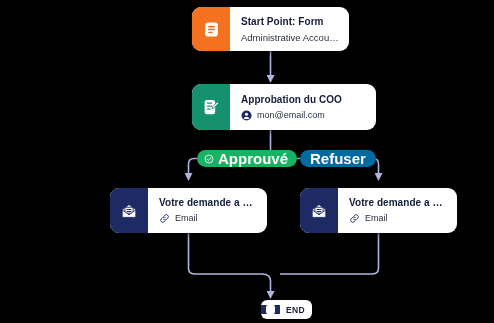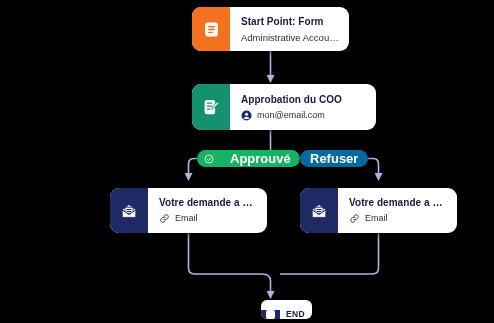--- a/index.html
+++ b/index.html
@@ -96,25 +96,25 @@
     width: 157px; height: 45px;
   }
   #node-email-approved .node-icon,
   #node-email-rejected .node-icon { background: #1e2a63; }
 
   
   .pill {
     position: absolute;
     display: flex;
     align-items: center;
-    gap: 16px;
+    gap: 4px;
     height: 17px;
     padding: 0 9px 0 7px;
     border-radius: 9px;
-    font-size: 13px;
+    font-size: 15px;
     font-weight: bold;
     color: #ffffff;
     white-space: nowrap;
     box-shadow: 0 1px 3px rgba(0,0,0,0.5);
   }
   #pill-approved {
     left: 197px; top: 150px;
     background: #16b364;
   }
   #pill-rejected {
@@ -122,21 +122,21 @@
     background: #0369a1;
     padding: 0 10px;
   }
 
   
   #node-end {
     position: absolute;
     left: 261px; top: 300px;
     height: 19px;
     display: flex;
-    align-items: flex-end;
+    align-items: center;
     background: #ffffff;
     border-radius: 6px;
     box-shadow: 0 1px 4px rgba(0,0,0,0.55);
     overflow: hidden;
   }
   #node-end .end-icon {
     width: 19px;
     flex: 0 0 19px;
     background: #1e2a63;
     display: flex;

